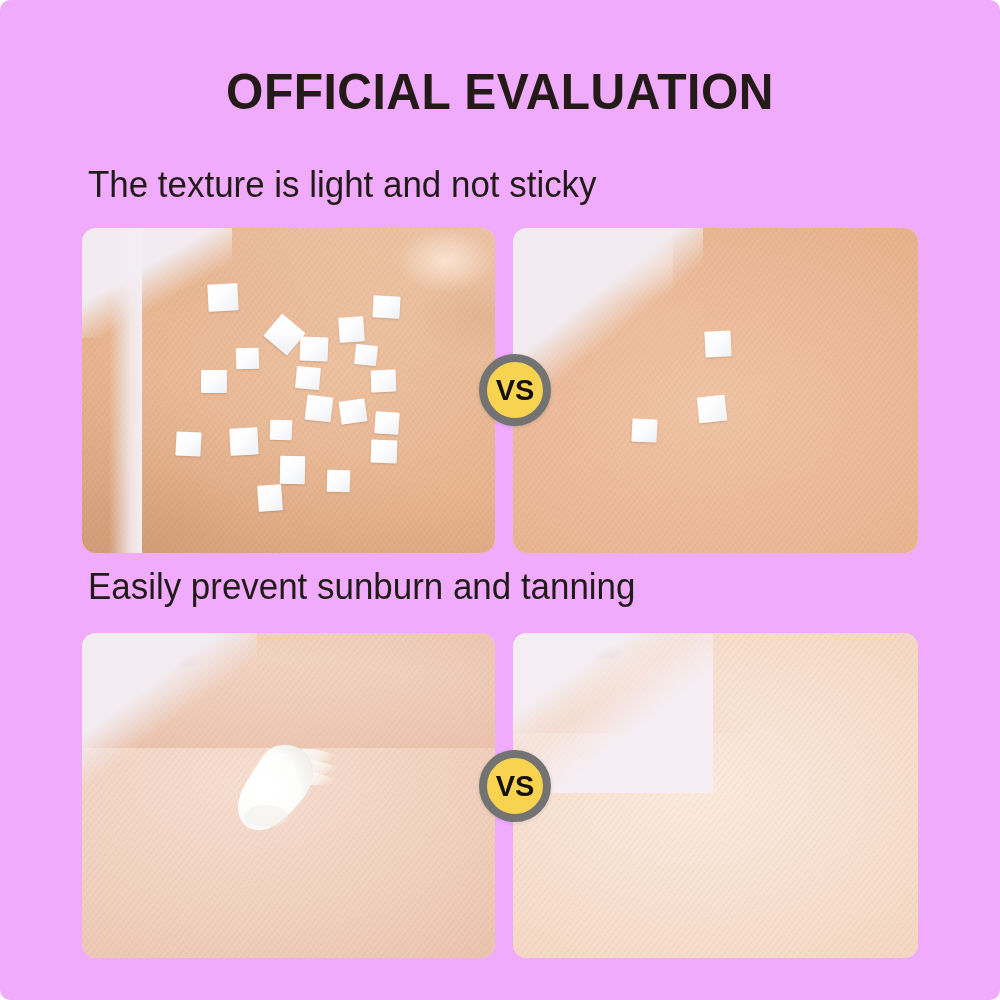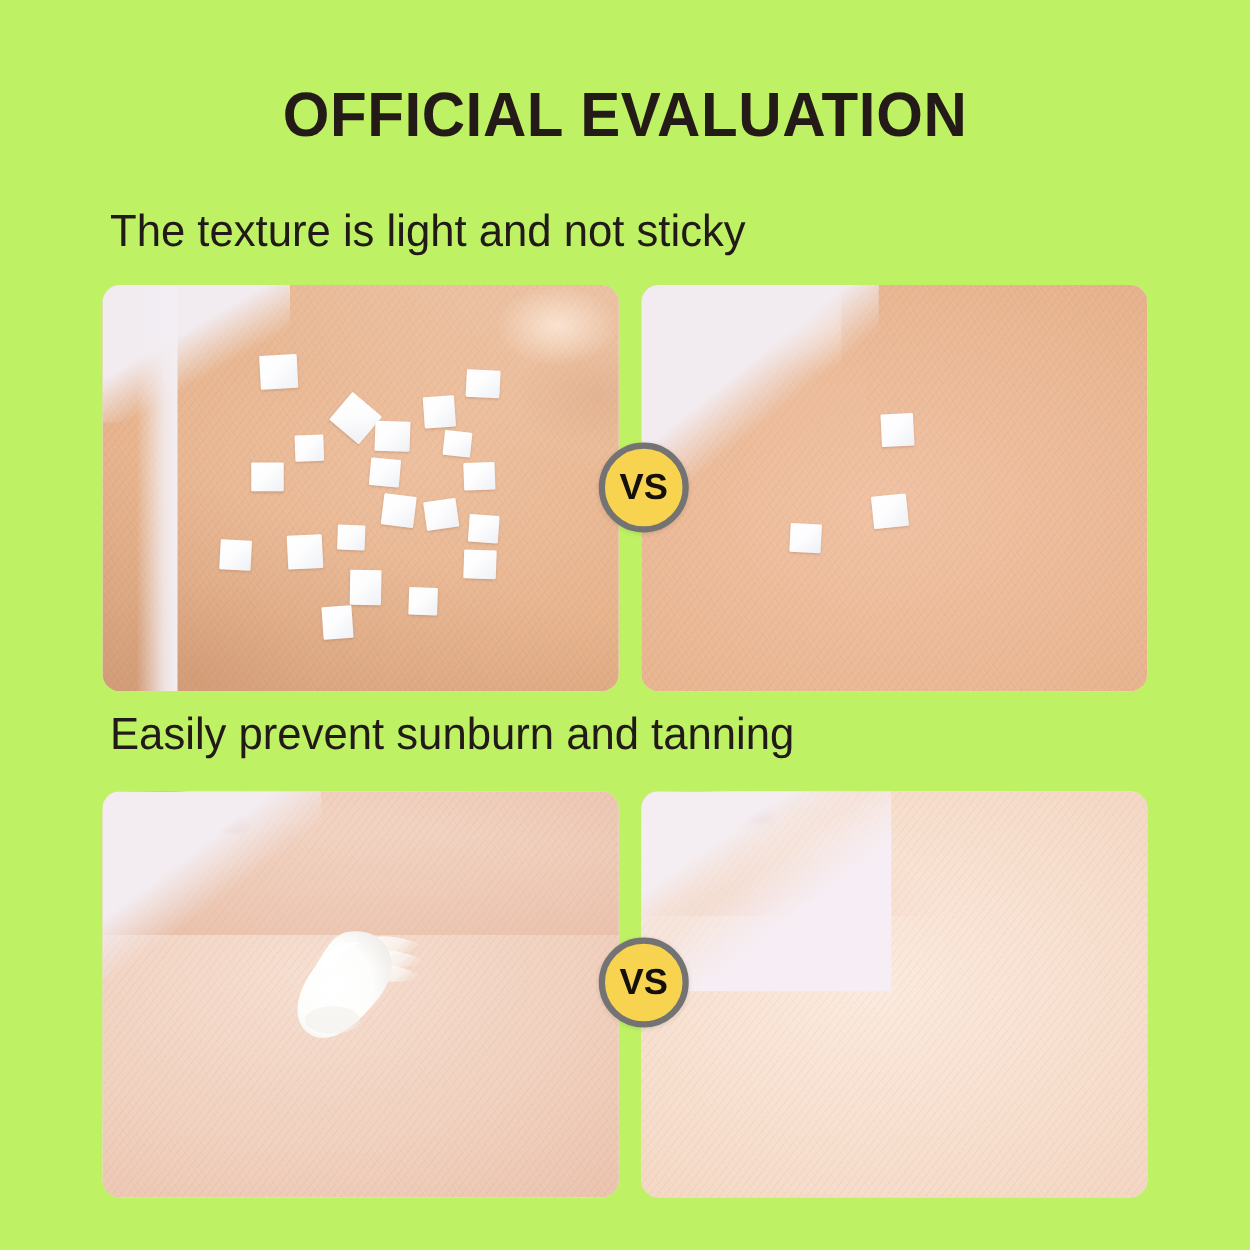--- a/index.html
+++ b/index.html
@@ -12,21 +12,22 @@
     height: 1000px;
     position: relative;
     overflow: hidden;
     font-family: "Liberation Sans", sans-serif;
     -webkit-font-smoothing: antialiased;
   }
 
   #page {
     position: absolute;
     inset: 0;
-    background: #bef264;
+    background: #f0abfc;
+    border-radius: 10px;
   }
 
   
   .main-title {
     position: absolute;
     left: 0;
     top: 63px;
     width: 1000px;
     text-align: center;
     font-size: 50px;
@@ -189,21 +190,21 @@
     border-radius: 1px;
   }
 
   
   .vs-badge {
     position: absolute;
     width: 72px;
     height: 72px;
     border-radius: 50%;
     background: #f7d34f;
-    border: 5px solid #737373;
+    border: 8px solid #737373;
     box-sizing: border-box;
     display: flex;
     align-items: center;
     justify-content: center;
     box-shadow: 0 1px 4px rgba(0,0,0,0.12);
     text-align: right;
   }
   .vs-badge .vs-text {
     font-family: "Liberation Sans", sans-serif;
     font-weight: bold;

